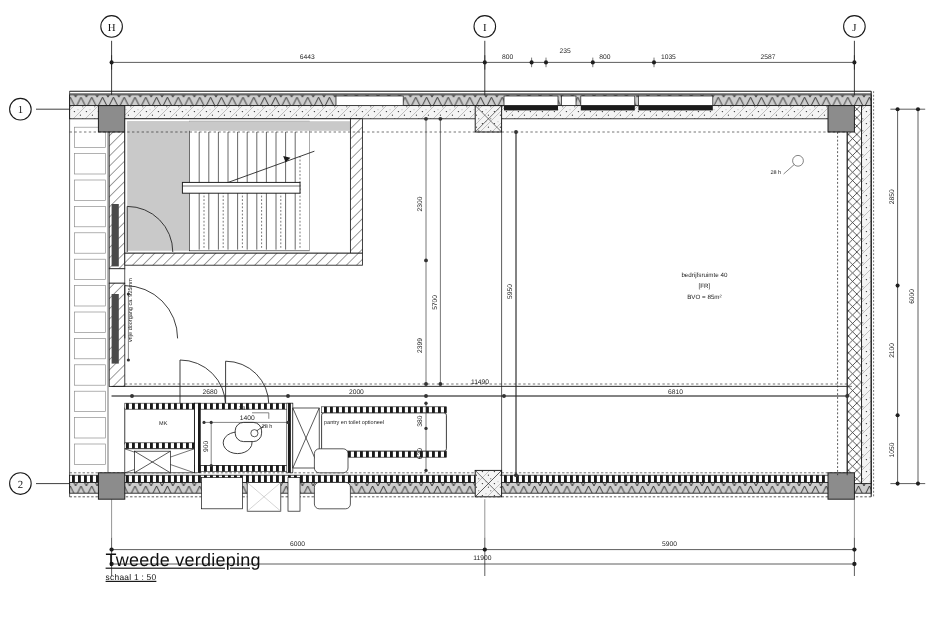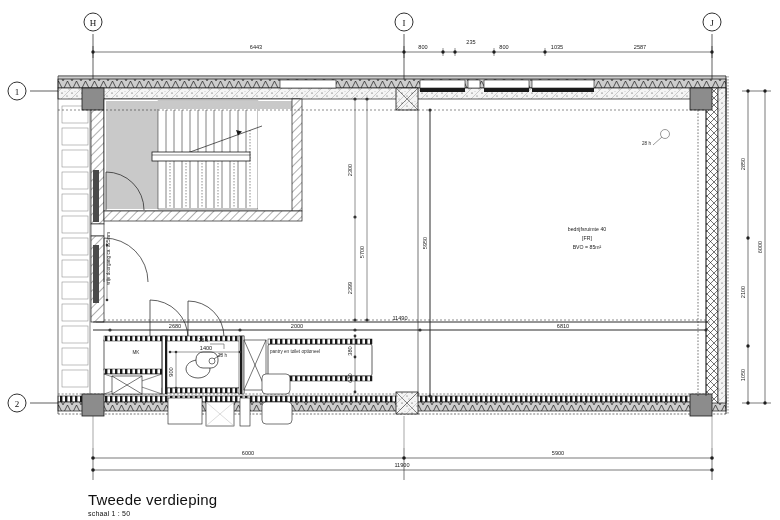--- a/index.html
+++ b/index.html
@@ -11,21 +11,21 @@
   }
   #stage{position:absolute;left:0;top:0;width:780px;height:520px;}
   svg#plan{position:absolute;left:0;top:0;width:780px;height:520px;display:block;}
 
   .dimtxt{font-size:5.6px;fill:#1d1d1d;font-family:"Liberation Sans",sans-serif;}
   .tinytxt{font-size:4.6px;fill:#2a2a2a;font-family:"Liberation Sans",sans-serif;}
   .bubbletxt{font-size:9px;fill:#111;font-family:"Liberation Serif",serif;}
   .roomtxt{font-size:5.2px;fill:#1d1d1d;font-family:"Liberation Sans",sans-serif;}
 
   #titleblock{
-    position:absolute;left:88px;top:492px;
+    position:absolute;left:88px;top:460px;text-decoration:underline;
   }
   #titleblock .t1{
     font-size:15px;color:#101010;font-family:"Liberation Sans",sans-serif;
     letter-spacing:.2px;line-height:1.05;
   }
   #titleblock .t2{
     font-size:7px;color:#101010;font-family:"Liberation Sans",sans-serif;
     margin-top:2px;letter-spacing:.2px;
   }
 </style>

